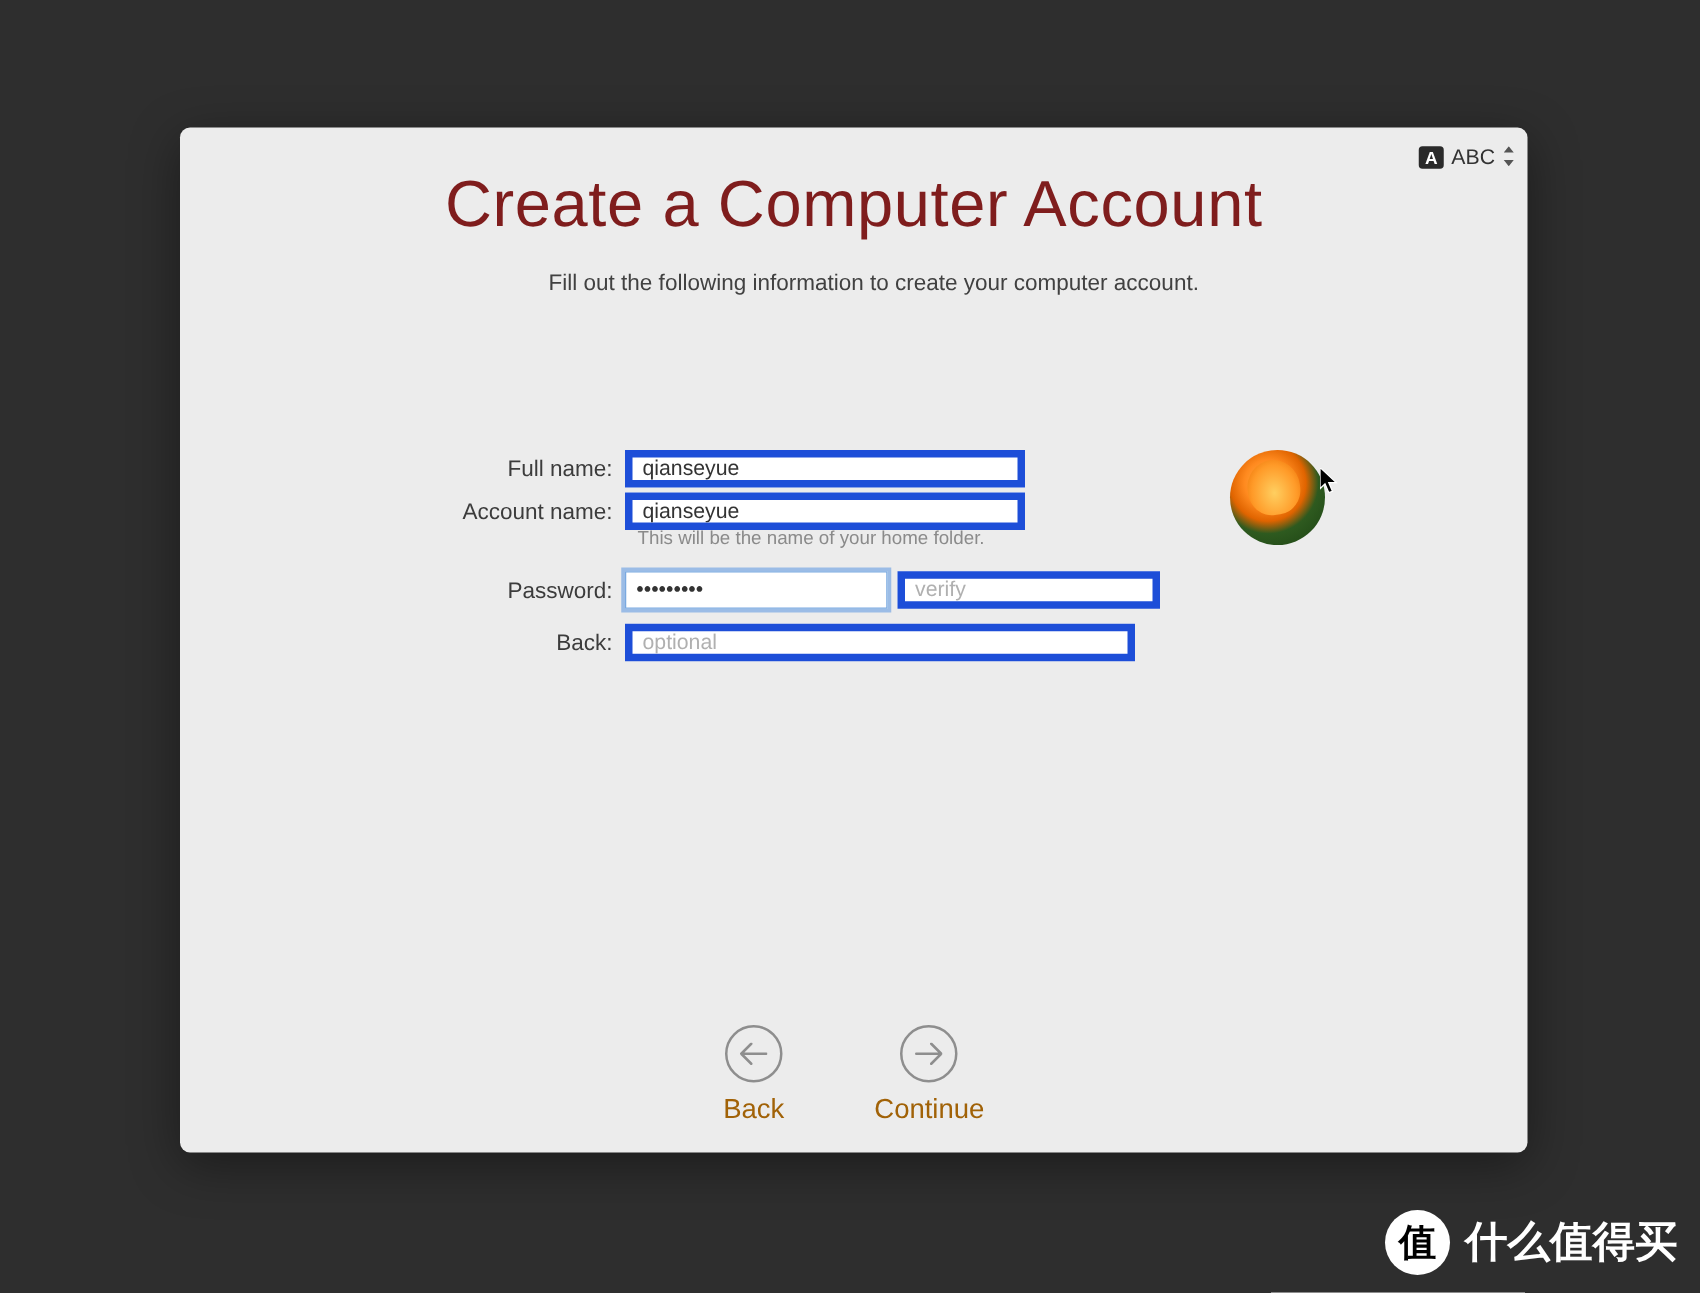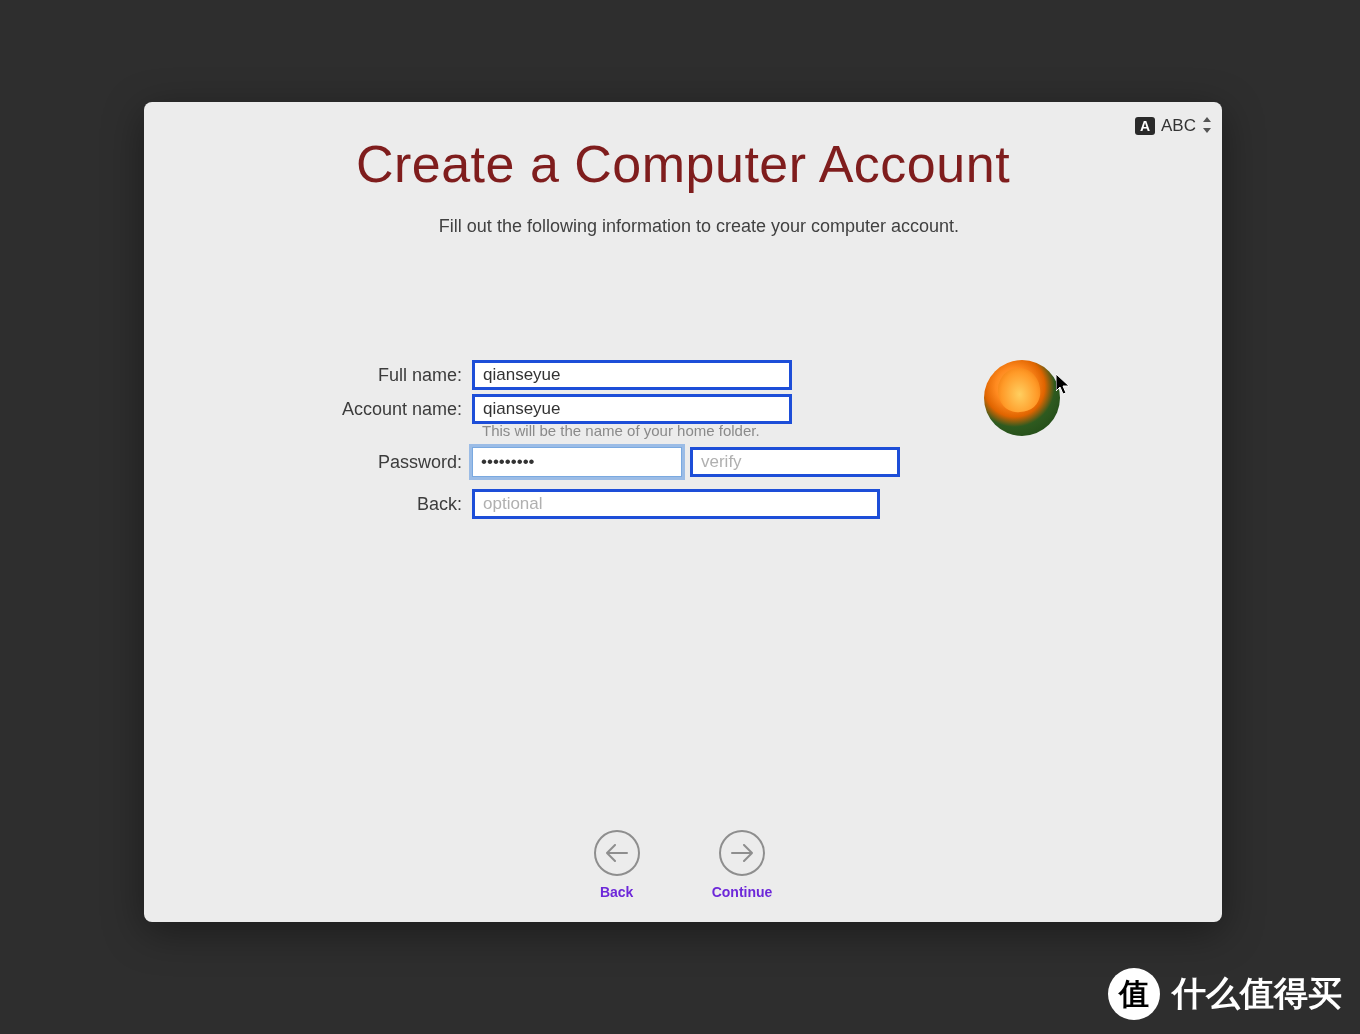--- a/index.html
+++ b/index.html
@@ -58,20 +58,21 @@
       font-size: 18px;
       color: #414141;
       margin-top: 22px;
       padding-left: 32px;
     }
     .form-area {
       position: absolute;
       top: 258px;
       left: 0;
       width: 100%;
+      padding-left: 28px;
     }
     .row {
       display: flex;
       align-items: center;
       margin-bottom: 12px;
     }
     .row.tight { margin-bottom: 4px; }
     .label {
       width: 328px;
       text-align: right;
@@ -79,41 +80,41 @@
       color: #3c3c3c;
       padding-right: 10px;
     }
     .field-col {
       display: flex;
       gap: 8px;
     }
     input[type="text"], input[type="password"] {
       height: 30px;
       background: #fff;
-      border: 3px solid #1d4ed8;
+      border: 6px solid #1d4ed8;
       border-radius: 0;
       padding: 0 8px;
       font-size: 17px;
       color: #333;
       outline: none;
     }
     input.wide { width: 320px; }
     input.half { width: 210px; }
     input.wider { width: 408px; }
     input.focused {
       border: 1px solid #7aa9e0;
       box-shadow: 0 0 0 3px rgba(90,150,225,0.55);
     }
     input::placeholder { color: #b0b0b0; }
     .hint-text {
       font-size: 15px;
       color: #8a8a8a;
       margin-left: 338px;
       margin-top: -6px;
-      margin-bottom: 8px;
+      margin-bottom: 18px;
     }
     .avatar {
       position: absolute;
       top: 258px;
       left: 840px;
       width: 76px;
       height: 76px;
       border-radius: 50%;
       background: radial-gradient(circle at 40% 35%, #ffb54a 0%, #ff8a1f 28%, #e06400 45%, #2e5a1f 60%, #1a4012 100%);
       cursor: pointer;
@@ -148,23 +149,22 @@
     .nav-circle {
       width: 46px;
       height: 46px;
       border: 2px solid #8e8e8e;
       border-radius: 50%;
       display: flex;
       align-items: center;
       justify-content: center;
     }
     .nav-label {
-      font-size: 14px;
-      color: #6d28d9;
-      font-weight: bold;
+      font-size: 22px;
+      color: #a16207;
     }
     .cursor {
       position: absolute;
       top: 272px;
       left: 912px;
       z-index: 10;
     }
     .watermark {
       position: absolute;
       bottom: 14px;

